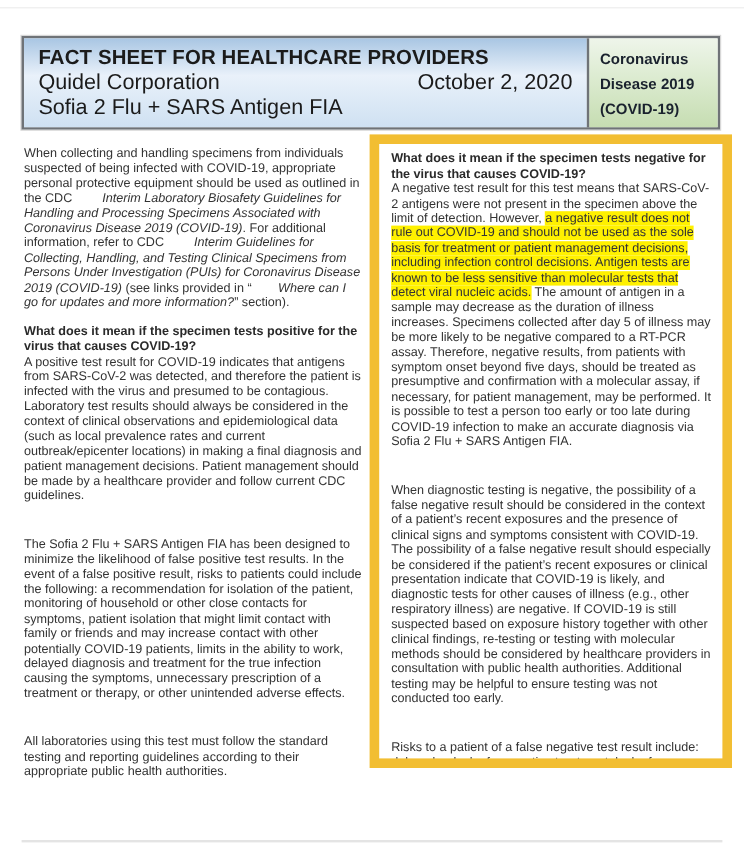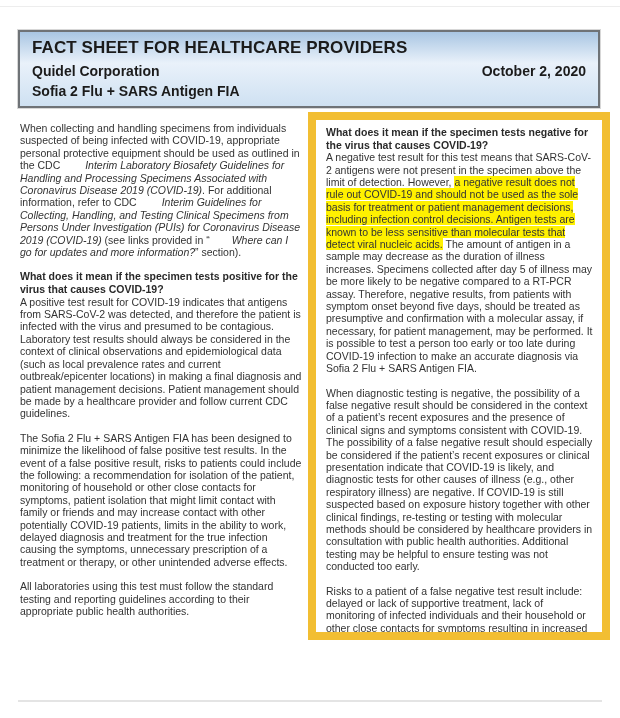--- a/index.html
+++ b/index.html
@@ -16,36 +16,36 @@
     border:2px solid #6f7377;box-sizing:border-box;display:flex;
     box-shadow:0 0 0 1px #d7d7d7;
   }
   .header-main{
     flex:1;min-width:0;
     background:linear-gradient(180deg,#a9c6e3 0%,#e9f1fa 42%,#cfe1f2 100%);
     padding:6px 12px 7px 12px;display:flex;flex-direction:column;justify-content:space-between;
   }
   .title{font-size:17px;font-weight:bold;color:#1b1b1b;letter-spacing:0.1px;white-space:nowrap;}
   .hdr-row{display:flex;justify-content:space-between;align-items:baseline;}
-  .hdr-sub{font-size:14px;font-weight:bold;color:#1b1b1b;white-space:nowrap;}
+  .hdr-sub{font-size:18px;font-weight:normal;color:#1b1b1b;white-space:nowrap;}
   .badge{
     width:92px;flex:0 0 92px;
     background:linear-gradient(180deg,#eef5ea 0%,#dcebd0 45%,#c6ddb2 100%);
     border-left:2px solid #6f7377;
     padding:7px 6px 6px 9px;box-sizing:content-box;
   }
   .badge div{font-size:12.5px;font-weight:bold;color:#1a222e;line-height:21px;white-space:nowrap;}
 
   
   .left-col{
     position:absolute;left:20px;top:122px;width:282px;
     font-size:10.5px;line-height:12.4px;color:#333333;
   }
   p{margin:0;}
-  .gap{margin-top:12px;}
+  .gap{margin-top:28px;}
   h2{
     font-size:10.5px;line-height:12.6px;margin:12px 0 0 0;
     font-weight:bold;color:#2a2a2a;
   }
   h2.first{margin-top:0;}
   i{font-style:italic;margin-left:22px;}
 
   
   .annotation-box{
     position:absolute;left:308px;top:112px;width:302px;height:528px;
@@ -67,20 +67,25 @@
 
   <div class="header">
     <div class="header-main">
       <div class="title">FACT SHEET FOR HEALTHCARE PROVIDERS</div>
       <div class="hdr-row">
         <span class="hdr-sub">Quidel Corporation</span>
         <span class="hdr-sub">October 2, 2020</span>
       </div>
       <div class="hdr-sub">Sofia 2 Flu + SARS Antigen FIA</div>
     </div>
+    <div class="badge">
+      <div>Coronavirus</div>
+      <div>Disease 2019</div>
+      <div>(COVID-19)</div>
+    </div>
   </div>
 
   <div class="left-col">
     <p><span>When collecting and handling specimens from individuals suspected of being infected with COVID-19, appropriate personal protective equipment should be used as outlined in the CDC </span><i>Interim Laboratory Biosafety Guidelines for Handling and Processing Specimens Associated with Coronavirus Disease 2019 (COVID-19)</i><span>. For additional information, refer to CDC </span><i>Interim Guidelines for Collecting, Handling, and Testing Clinical Specimens from Persons Under Investigation (PUIs) for Coronavirus Disease 2019 (COVID-19)</i><span> (see links provided in “</span><i>Where can I go for updates and more information?</i><span>” section).</span></p>
     <h2>What does it mean if the specimen tests positive for the virus that causes COVID-19?</h2>
     <p>A positive test result for COVID-19 indicates that antigens from SARS-CoV-2 was detected, and therefore the patient is infected with the virus and presumed to be contagious. Laboratory test results should always be considered in the context of clinical observations and epidemiological data (such as local prevalence rates and current outbreak/epicenter locations) in making a final diagnosis and patient management decisions. Patient management should be made by a healthcare provider and follow current CDC guidelines.</p>
     <p class="gap">The Sofia 2 Flu + SARS Antigen FIA has been designed to minimize the likelihood of false positive test results. In the event of a false positive result, risks to patients could include the following: a recommendation for isolation of the patient, monitoring of household or other close contacts for symptoms, patient isolation that might limit contact with family or friends and may increase contact with other potentially COVID-19 patients, limits in the ability to work, delayed diagnosis and treatment for the true infection causing the symptoms, unnecessary prescription of a treatment or therapy, or other unintended adverse effects.</p>
     <p class="gap">All laboratories using this test must follow the standard testing and reporting guidelines according to their appropriate public health authorities.</p>
   </div>
 

